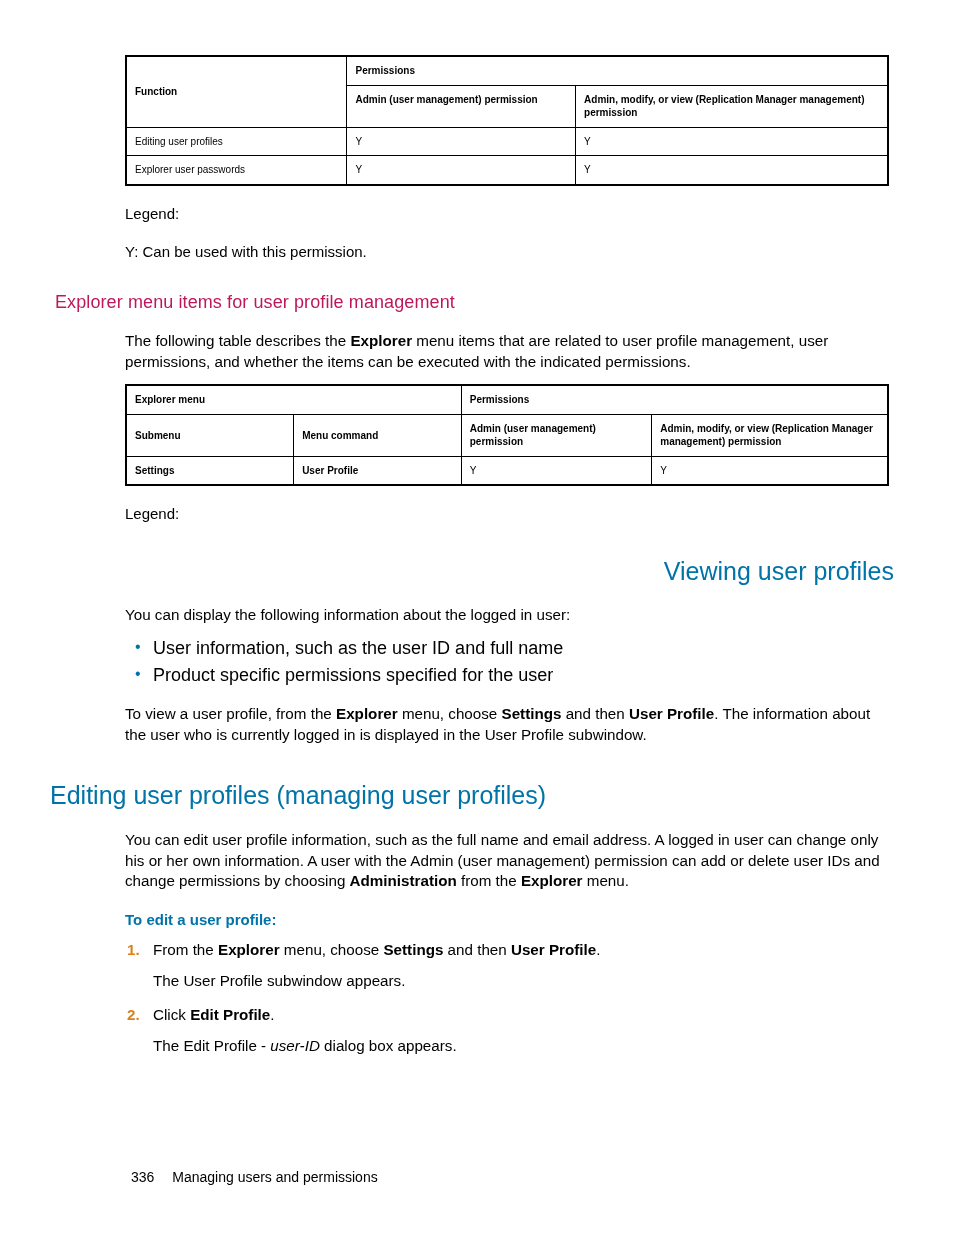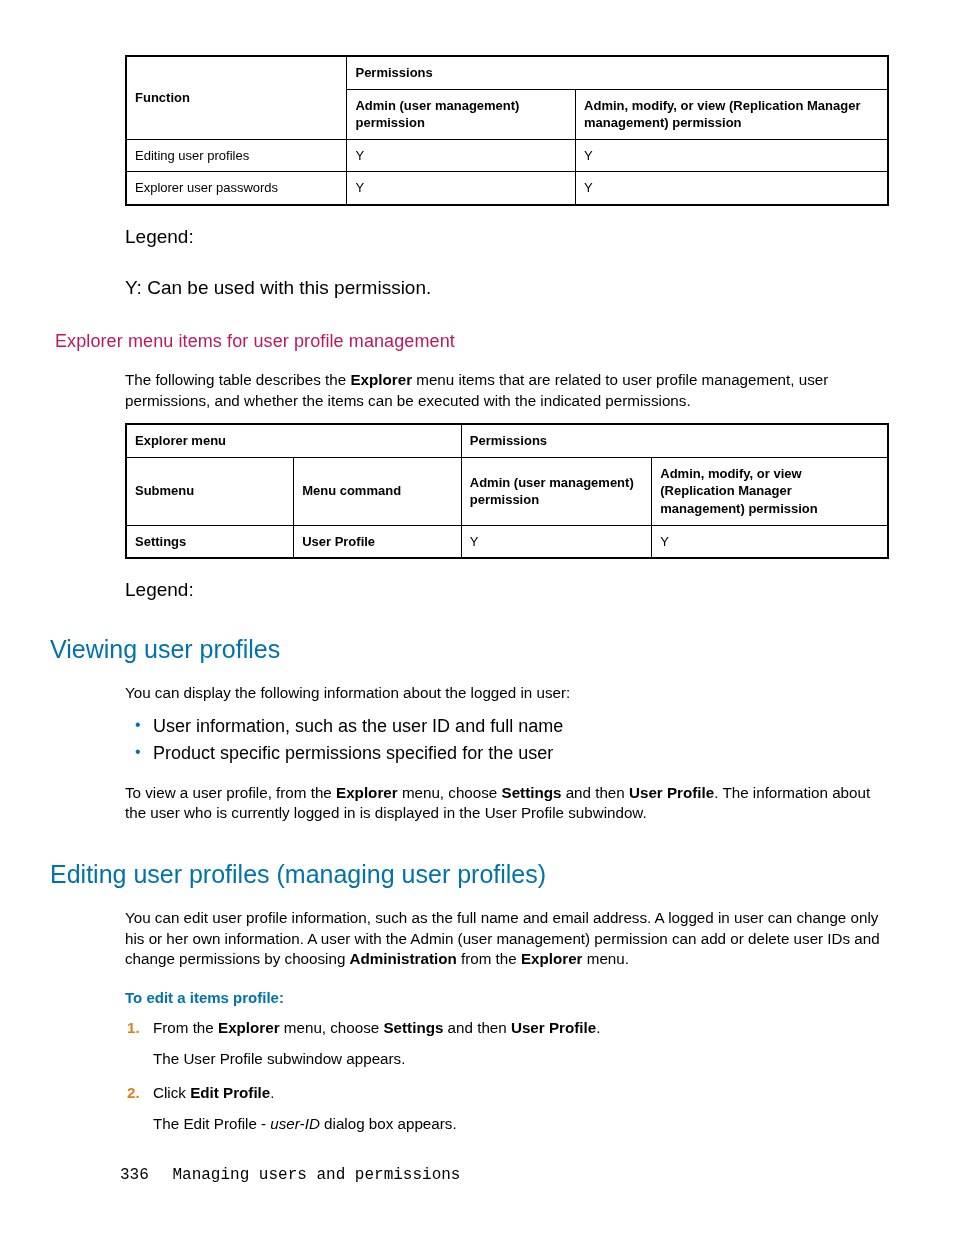--- a/index.html
+++ b/index.html
@@ -27,34 +27,34 @@
     border-collapse: collapse;
     width: 100%;
     table-layout: fixed;
   }
   table.t1 {
     border: 2px solid #000;
   }
   table.t1 th, table.t1 td {
     border: 1px solid #000;
     padding: 7px 8px 7px 8px;
-    font-size: 13px;
+    font-size: 10px;
     text-align: left;
     vertical-align: top;
     word-wrap: break-word;
   }
   table.t1 th {
     font-weight: bold;
   }
   .legend {
     margin-top: 18px;
-    font-size: 19px;
+    font-size: 15px;
   }
   .legend .line2 {
-    margin-top: 26px;
+    margin-top: 18px;
   }
   h2.blue {
     color: #be185d;
     font-weight: normal;
     font-size: 18px;
     margin: 28px 0 10px 0;
     letter-spacing: 0.1px;
   }
   h1.blue {
     color: #0073a8;
@@ -109,23 +109,22 @@
     position: absolute;
     left: -26px;
   }
   .step-sub {
     margin-top: 10px;
     font-size: 15.2px;
   }
   .footer {
     position: absolute;
     bottom: 48px;
-    left: 120px;
-    font-size: 16px;
-    font-family: Liberation Mono, monospace;
+    left: 131px;
+    font-size: 14px;
   }
   .footer .pg {
     margin-right: 14px;
   }
   em.italic { font-style: italic; text-align: center; }
   b { font-weight: bold; }
 </style>
 </head>
 <body>
 
@@ -197,38 +196,38 @@
         <td>Y</td>
         <td>Y</td>
       </tr>
     </tbody>
       </table>
     <div class="legend">
       <div>Legend:</div>
     </div>
   </div>
 
-  <h1 class="blue" style="margin-left:-10px;">Viewing user profiles</h1>
+  <h1 class="blue" style="margin-left:-10px;text-align:right;">Viewing user profiles</h1>
   <div class="indent-wide">
     <p class="body">You can display the following information about the logged in user:</p>
     <ul class="bullets">
       <li>User information, such as the user ID and full name</li>
       <li>Product specific permissions specified for the user</li>
     </ul>
     <p class="body">
       <span>To view a user profile, from the </span><b>Explorer</b><span> menu, choose </span><b>Settings</b><span> and then </span><b>User Profile</b><span>. The information about the user who is currently logged in is displayed in the User Profile subwindow.</span>
     </p>
   </div>
 
   <h1 class="blue" style="margin-left:-10px; margin-top:34px;">Editing user profiles (managing user profiles)</h1>
   <div class="indent-wide">
     <p class="body">
       <span>You can edit user profile information, such as the full name and email address. A logged in user can change only his or her own information. A user with the Admin (user management) permission can add or delete user IDs and change permissions by choosing </span><b>Administration</b><span> from the </span><b>Explorer</b><span> menu.</span>
     </p>
-    <div class="proc-title">To edit a items profile:</div>
+    <div class="proc-title">To edit a user profile:</div>
     <ol class="steps">
       <li>
         <span>From the </span><b>Explorer</b><span> menu, choose </span><b>Settings</b><span> and then </span><b>User Profile</b><span>.</span>
         <div class="step-sub">The User Profile subwindow appears.</div>
       </li>
       <li>
         <span>Click </span><b>Edit Profile</b><span>.</span>
         <div class="step-sub">
           <span>The Edit Profile - </span><em class="italic">user-ID</em><span> dialog box appears.</span>
         </div>

